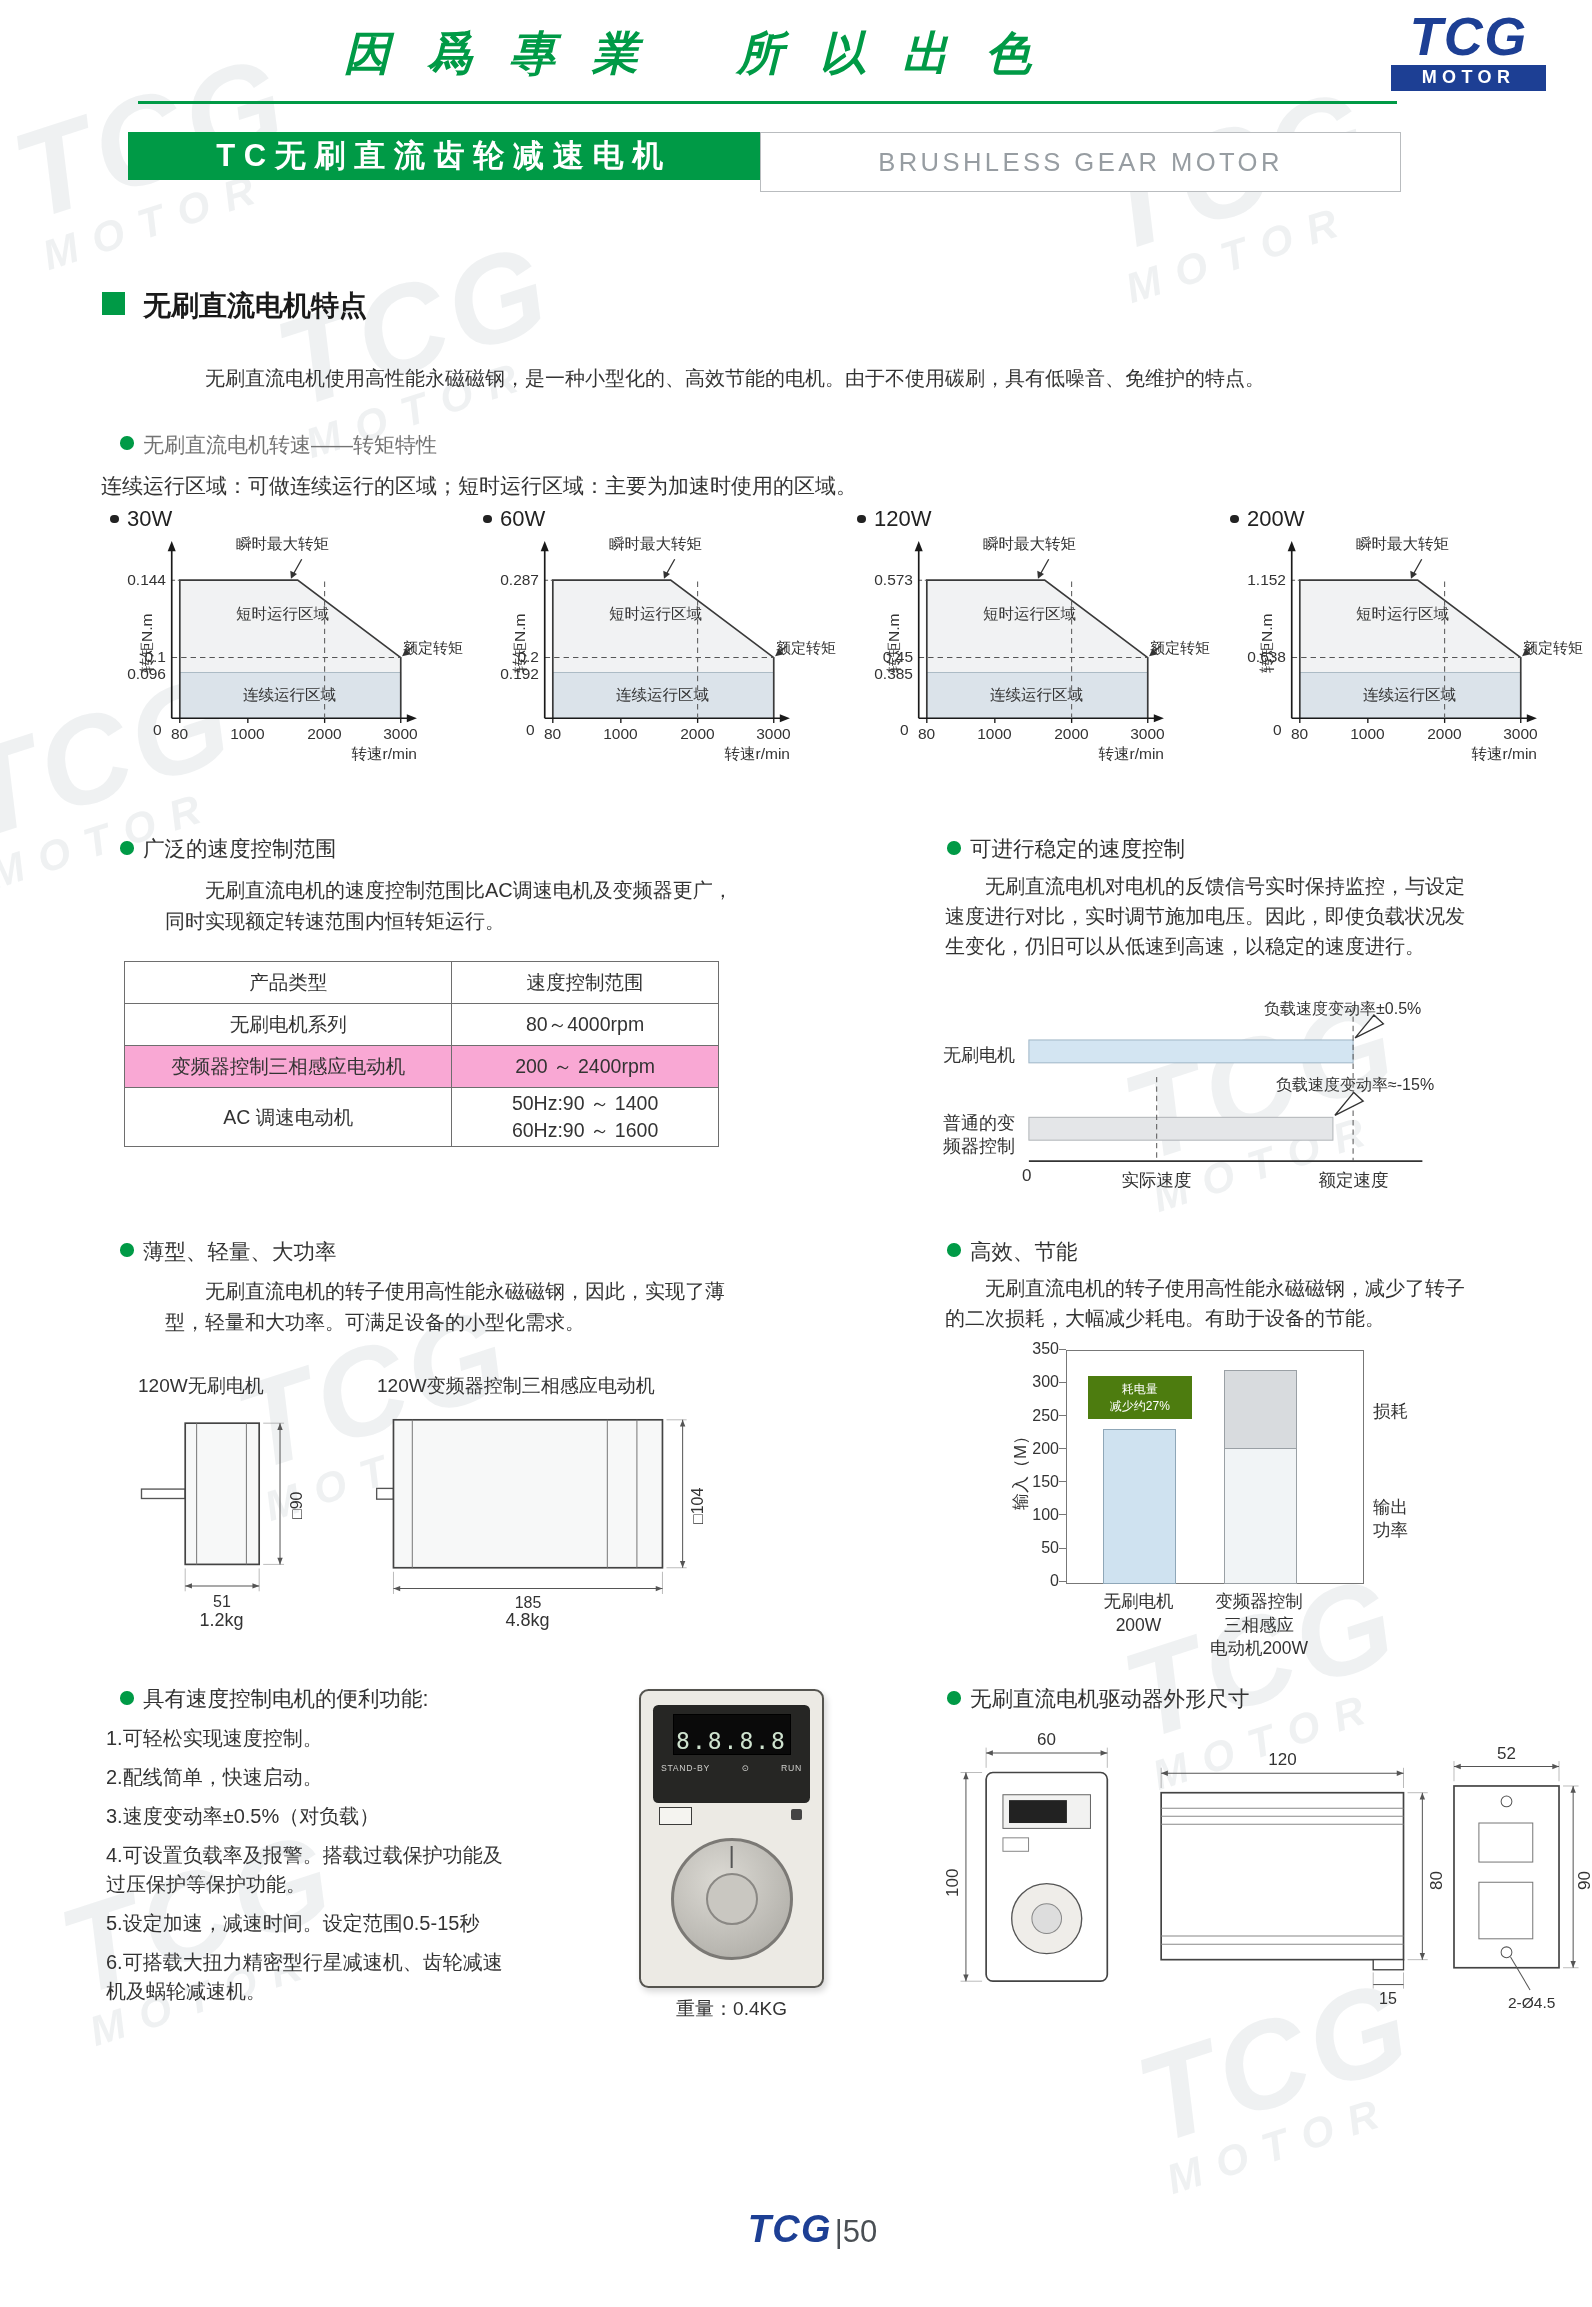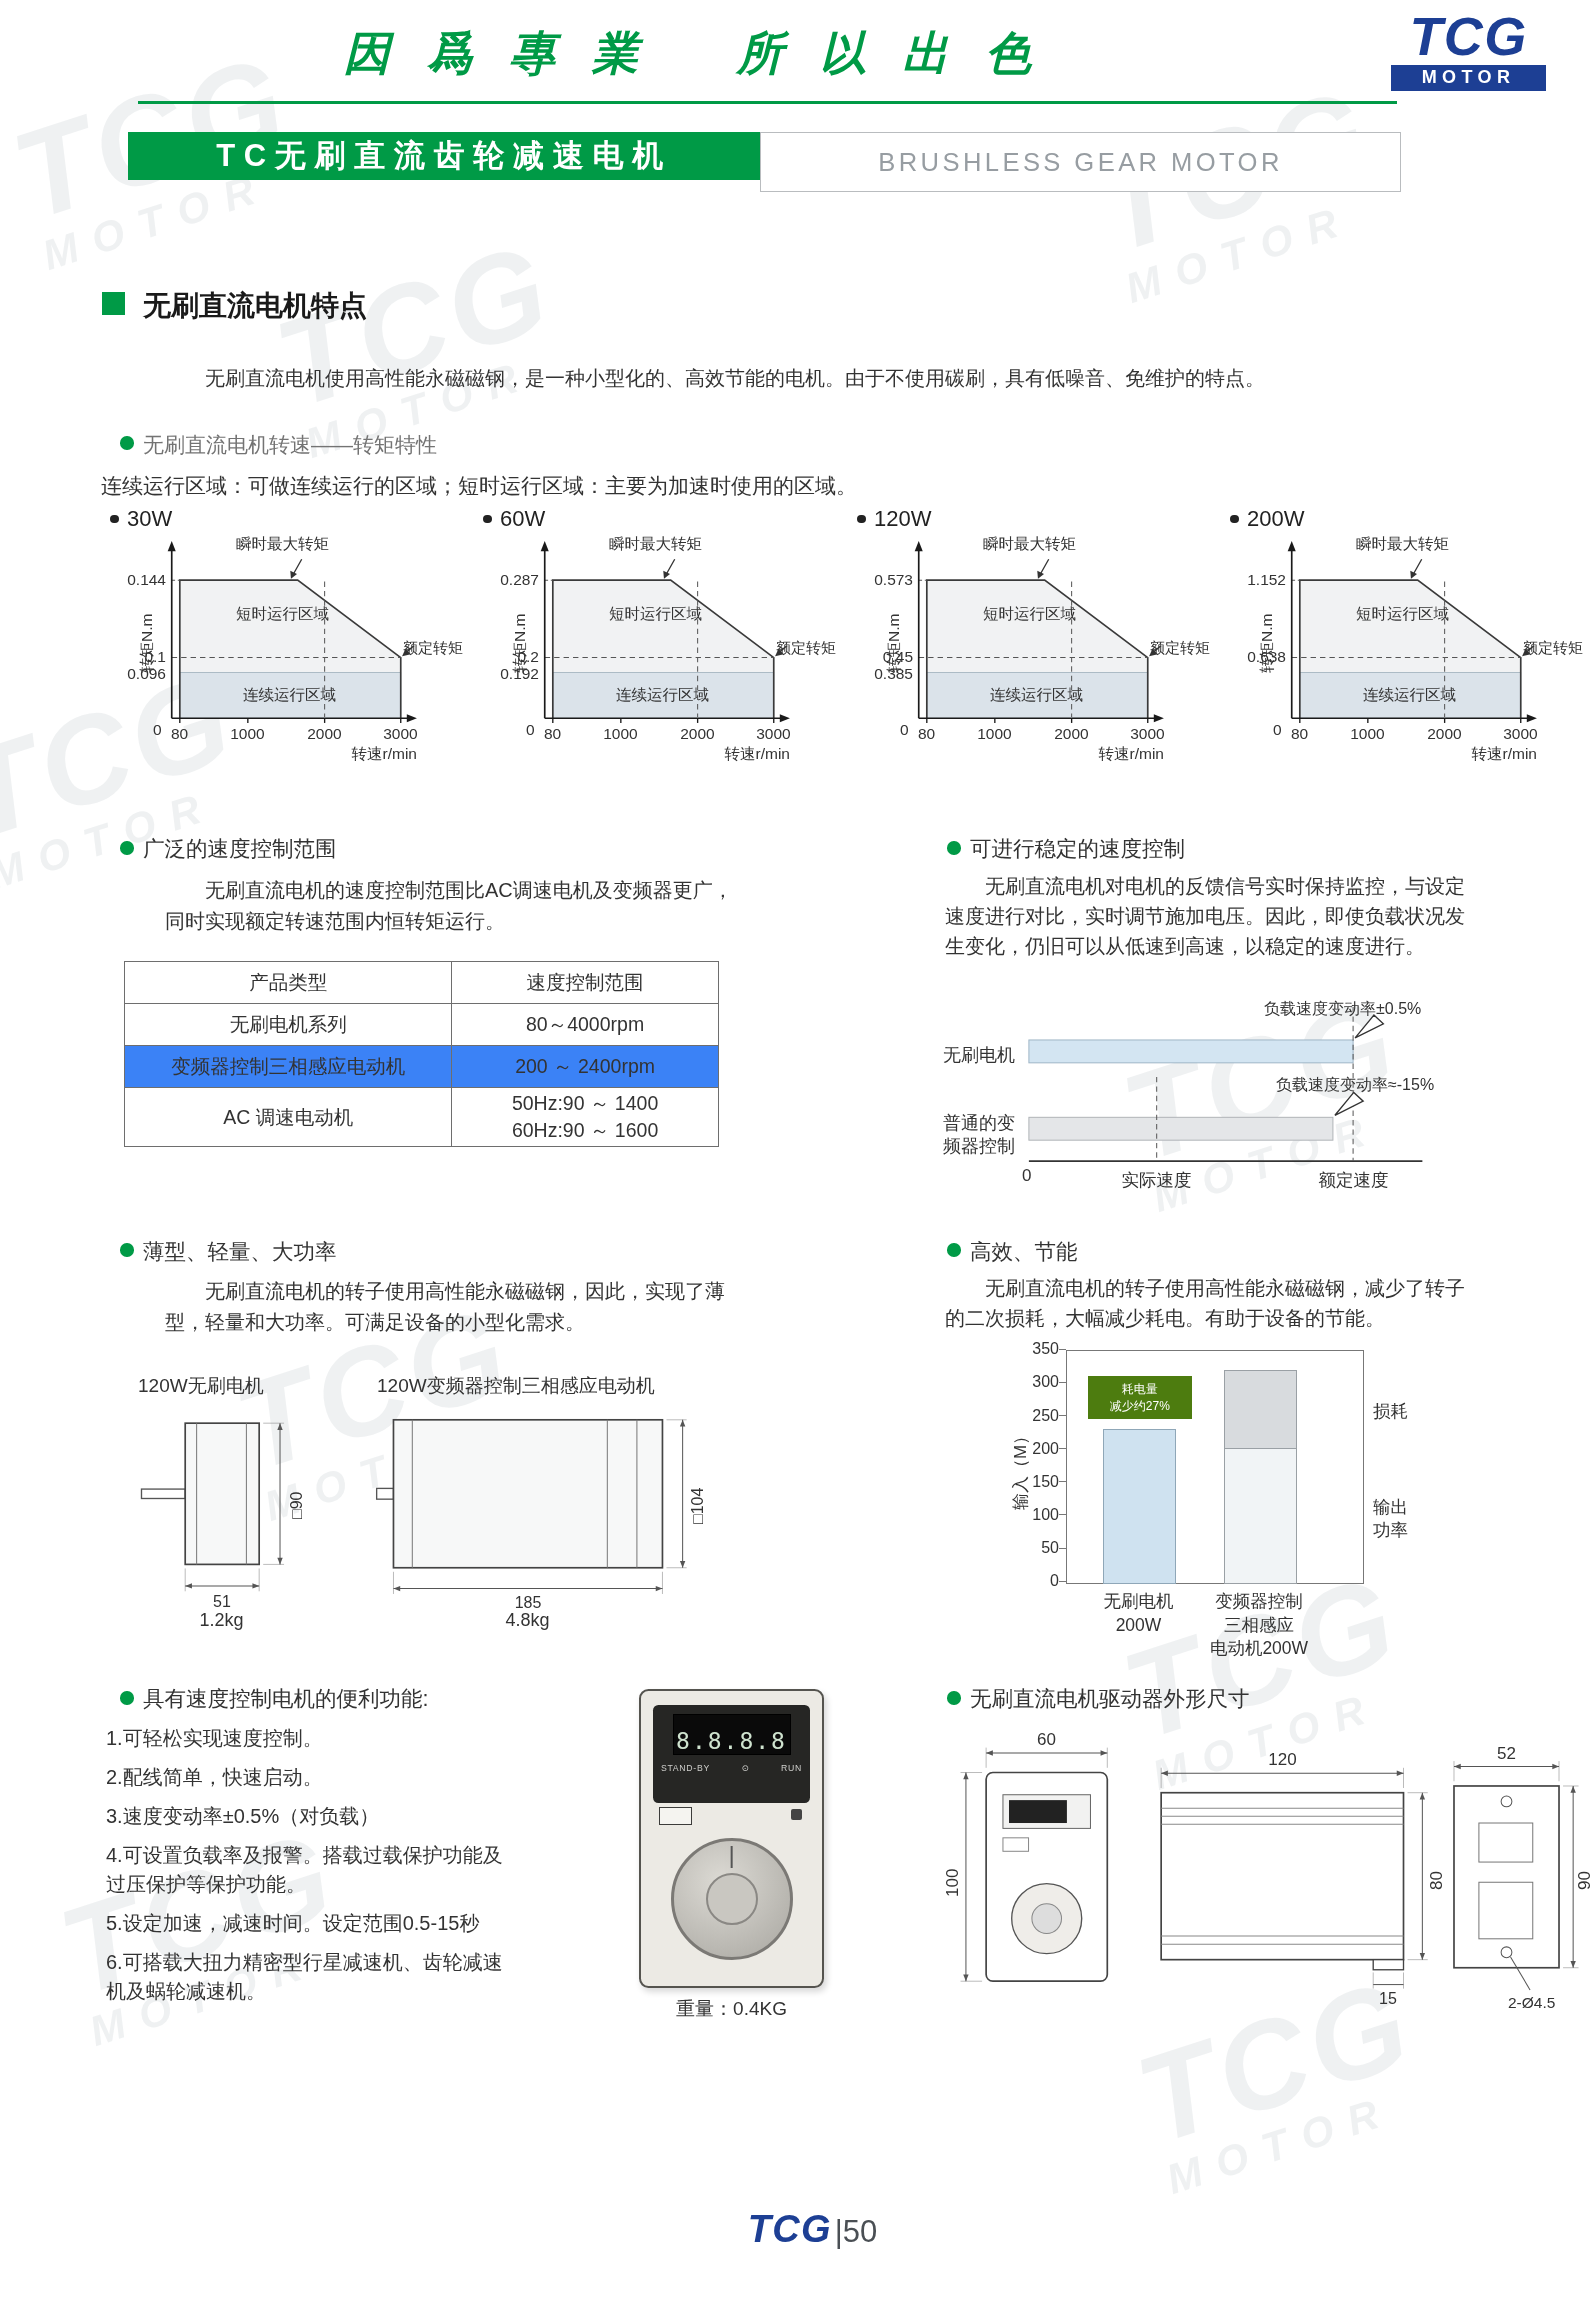--- a/index.html
+++ b/index.html
@@ -38,21 +38,21 @@
 
   
   .tchart { position:absolute; top:506px; width:357px; height:283px; }
   .tc-head { position:absolute; left:9.4px; top:0; display:flex; align-items:center; gap:8px; }
   .tc-title { font-size:22px; color:#222; }
   .tc-svg { position:absolute; left:0; top:0; width:357px; height:283px; }
 
   
   .spec-table { position:absolute; left:124px; top:961px; border-collapse:collapse; background:#fff; }
   .spec-table th, .spec-table td { border:1.3px solid #6e6e6e; font-size:19.5px; color:#333; text-align:center; font-weight:normal; padding:0 6.7px; }
-  .spec-table .hl td { background:#3b82f6; }
+  .spec-table .hl td { background:#f9a8d4; }
 
   .sdiag { position:absolute; }
   .sdiag svg, .mdraw svg, .ddraw svg { position:absolute; left:0; top:0; }
   .mdraw, .ddraw, .echart { position:absolute; }
 
   .etick { position:absolute; width:6.7px; height:1.3px; background:#777; }
 
   .list { position:absolute; left:106px; top:1724px; width:538px; font-size:20px; color:#333; line-height:1.45; }
   .list > div { margin-bottom:10px; white-space:pre-line; }
 

